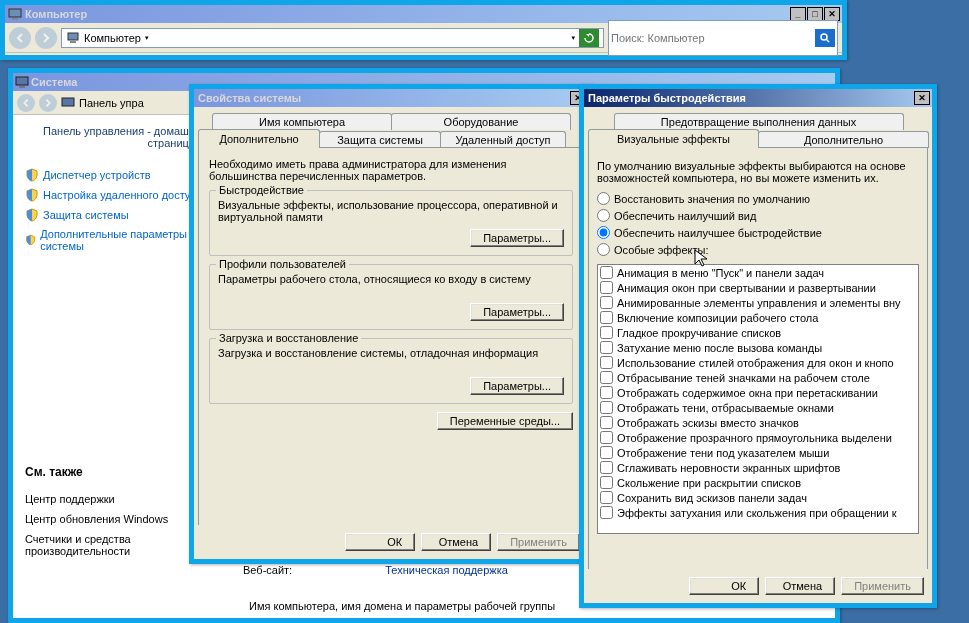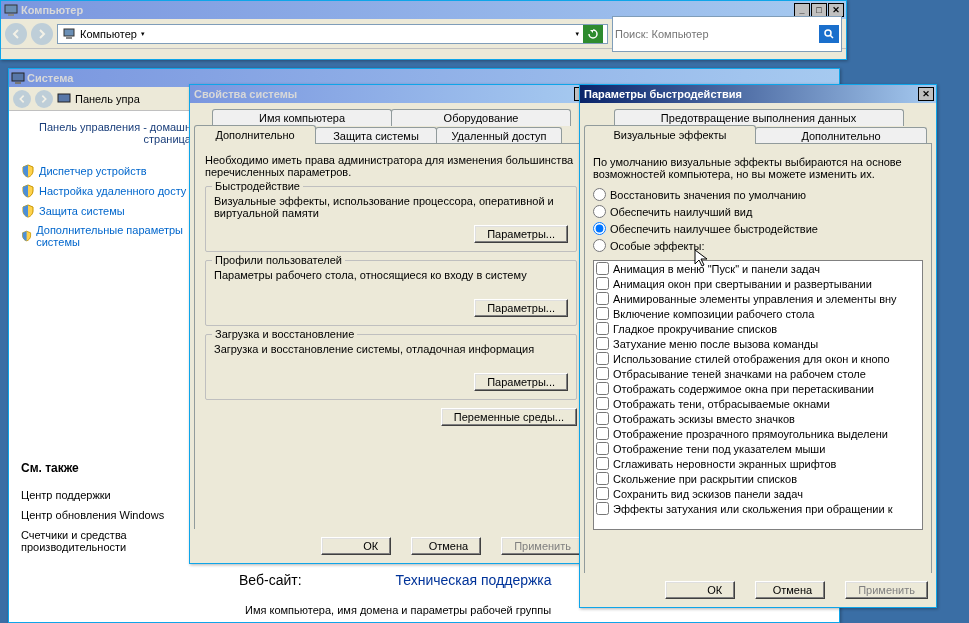--- a/index.html
+++ b/index.html
@@ -1,17 +1,17 @@
 <!DOCTYPE html>
 <html><head>
 <meta charset="utf-8">
 <style>
 * { box-sizing: border-box; margin: 0; padding: 0; }
 body { font-family: Tahoma, Arial, sans-serif; font-size: 11px; background: #3a6ea5; width: 969px; height: 623px; overflow: hidden; position: relative; }
-.win { position: absolute; background: #ece9d8; border: 1px solid #0ea5e9; box-shadow: 1px 1px 3px rgba(0,0,0,0.3); }
+.win { position: absolute; background: #ece9d8; border: 5px solid #0ea5e9; box-shadow: 1px 1px 3px rgba(0,0,0,0.3); }
 .titlebar { background: linear-gradient(to right, #0a246a, #a6caf0); color: #fff; height: 18px; display: flex; align-items: center; padding: 0 2px; font-weight: bold; }
 .titlebar.light { background: linear-gradient(to right, #7a96df, #a6caf0); color: #d8d8d8; }
 .titlebar-text { flex: 1; padding-left: 2px; }
 .titlebar-btns { display: flex; gap: 1px; }
 .tbtn { width: 16px; height: 14px; background: #c0c0c0; border: 1px solid #000; display: flex; align-items: center; justify-content: center; font-size: 9px; color: #000; cursor: pointer; }
 .toolbar { height: 30px; background: #ece9d8; border-bottom: 1px solid #c0c0c0; display: flex; align-items: center; padding: 2px 4px; gap: 4px; }
 .nav-btn { width: 22px; height: 22px; border-radius: 50%; background: #7ba7d9; display: flex; align-items: center; justify-content: center; }
 .nav-btn.disabled { opacity: 0.4; }
 .addr-bar { flex: 1; display: flex; align-items: center; background: #fff; border: 1px solid #7f9db9; height: 20px; padding: 0 4px; gap: 4px; }
 .search-bar { width: 230px; display: flex; align-items: center; background: #fff; border: 1px solid #7f9db9; height: 36px; padding: 0 2px; gap: 2px; }
@@ -25,21 +25,21 @@
 .tab { border: 1px solid #919b9c; border-bottom: none; background: #ece9d8; padding: 2px 8px; font-size: 11px; cursor: pointer; position: relative; margin-right: -1px; border-radius: 3px 3px 0 0; }
 .tab.inactive { background: #f0f0f0; margin-top: 2px; }
 .tab.active { background: #ece9d8; z-index: 2; margin-top: 0; padding-top: 3px; }
 .tab-row { display: flex; margin-bottom: -1px; }
 .tab-content { border: 1px solid #919b9c; background: #ece9d8; padding: 10px; position: relative; }
 .groupbox { border: 1px solid #bfbfbf; border-radius: 2px; padding: 8px; margin: 8px 0; position: relative; }
 .groupbox-title { position: absolute; top: -7px; left: 6px; background: #ece9d8; padding: 0 3px; font-size: 11px; }
 .btn { background: #ece9d8; border: 1px solid #404040; border-top-color: #fff; border-left-color: #fff; padding: 2px 12px; font-size: 11px; cursor: pointer; min-width: 70px; box-shadow: inset -1px -1px #808080, inset 1px 1px #dfdfdf; text-align: right; }
 .btn.disabled { color: #808080; }
 .btn-row { display: flex; justify-content: flex-end; gap: 6px; margin-top: 6px; }
-.dialog-btns { display: flex; justify-content: flex-end; gap: 20px; padding: 8px; background: #ece9d8; }
+.dialog-btns { display: flex; justify-content: flex-end; gap: 6px; padding: 8px; background: #ece9d8; }
 .radio-row { display: flex; align-items: center; gap: 4px; padding: 2px 0; }
 .radio-row input { margin: 0; }
 .check-list { border: 1px solid #808080; background: #fff; height: 270px; overflow-y: auto; margin-top: 6px; }
 .check-item { display: flex; align-items: center; gap: 4px; padding: 1px 2px; font-size: 11px; }
 .check-item input { width: 13px; height: 13px; }
 .info-text { margin: 4px 0 6px 0; }
 .cursor-overlay { position: absolute; pointer-events: none; z-index: 100; }
 .icon-computer { width: 16px; height: 16px; display: inline-block; }
 .mini-icon { width: 14px; height: 14px; }
 </style>
@@ -165,21 +165,21 @@
       </div>
     <div style="margin-top:210px;">
       <div style="font-weight:bold;font-size:12px;margin-bottom:10px;">См. также</div>
       <div id="see-also-items">
           <div style="padding: 4px 0px; color: rgb(0, 0, 0); cursor: pointer;">Центр поддержки</div>
           <div style="padding: 4px 0px; color: rgb(0, 0, 0); cursor: pointer;">Центр обновления Windows</div>
           <div style="padding: 4px 0px; color: rgb(0, 0, 0); cursor: pointer;">Счетчики и средства производительности</div>
         </div>
     </div>
   </div>
-  <div style="position:absolute;left:230px;bottom:34px;font-size:14px;">
+  <div style="position:absolute;left:230px;bottom:42px;font-size:11px;">
     <span style="margin-right:90px;">Веб-сайт:</span>
     <span style="color:#003399;">Техническая поддержка</span>
   </div>
   <div style="position:absolute;left:236px;bottom:6px;font-size:11px;">
     <span>Имя компьютера, имя домена и параметры рабочей группы</span>
   </div>
 </div>
 
 <div class="win" style="left:189px;top:84px;width:404px;height:480px;">
   <div class="titlebar light">

